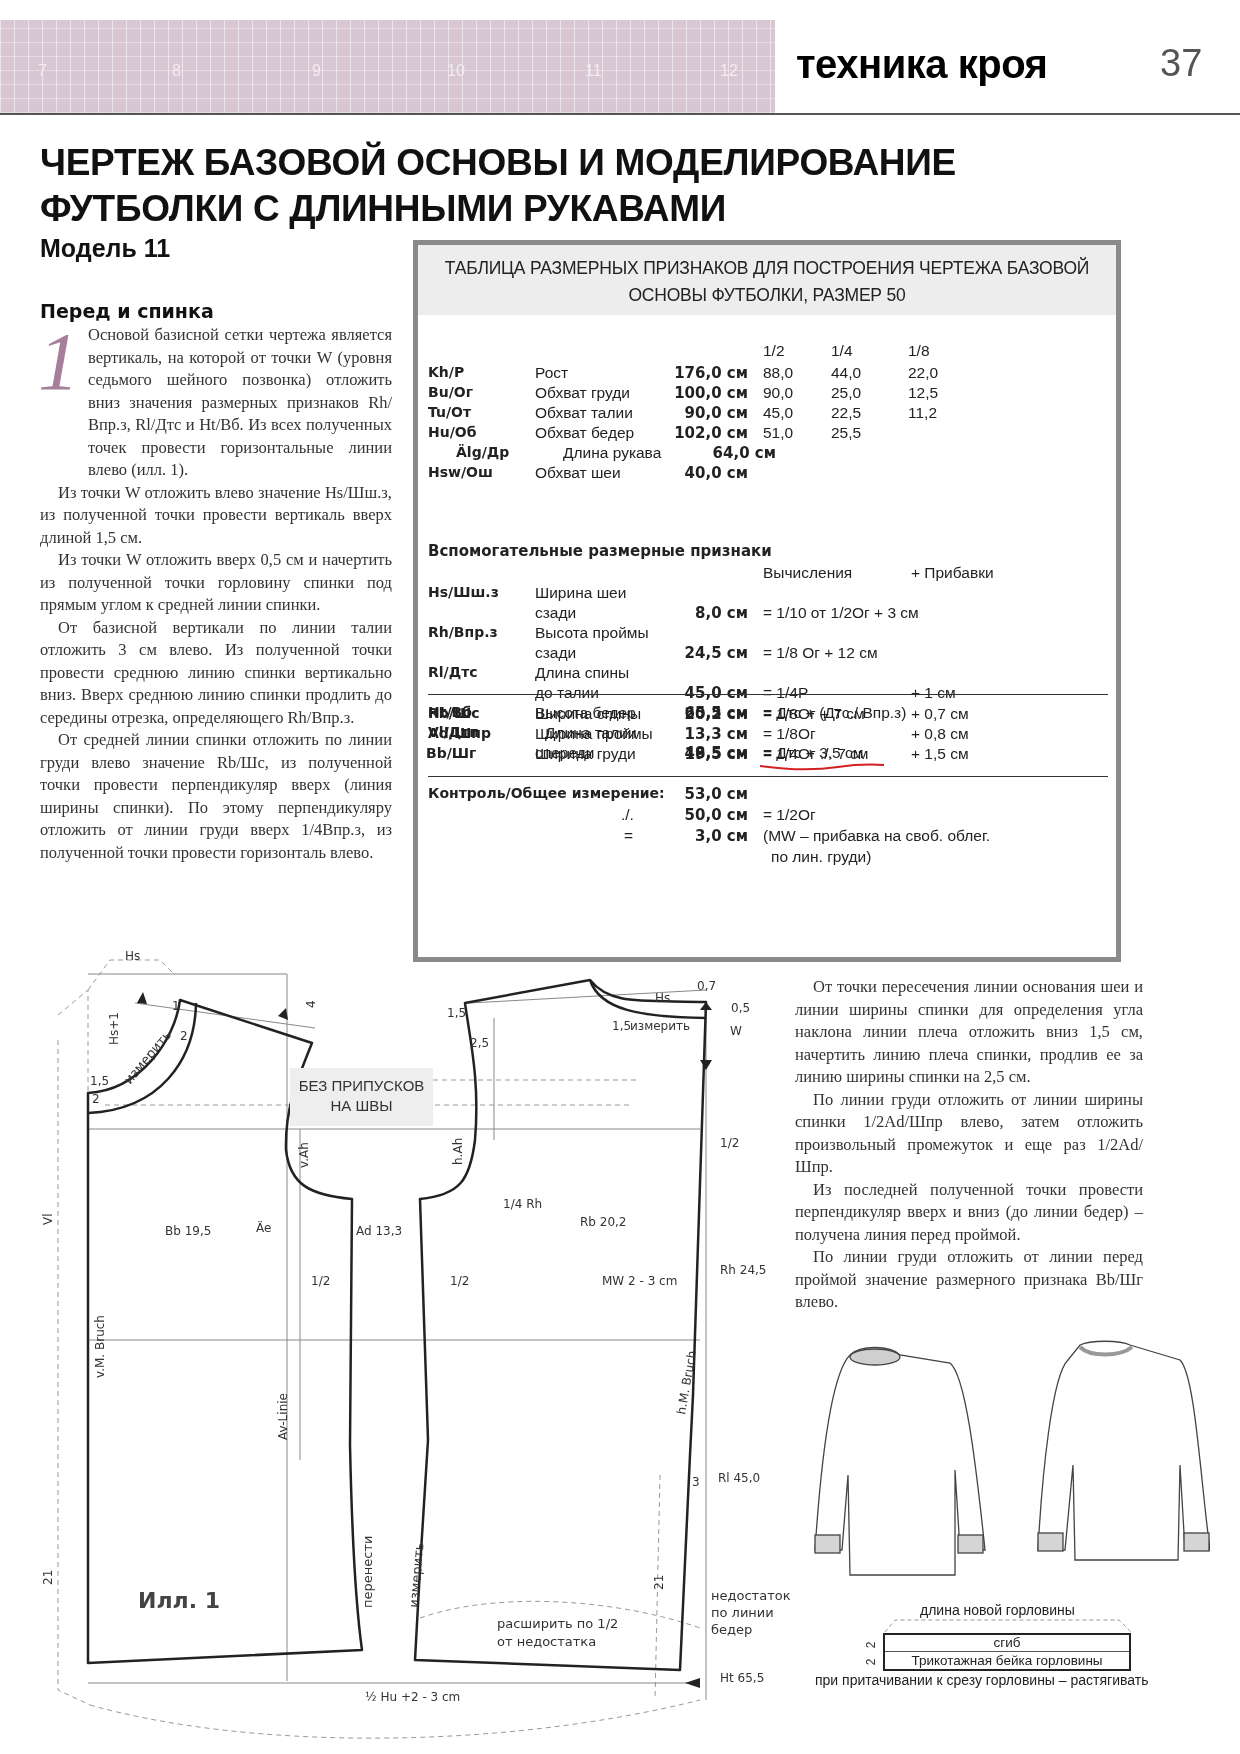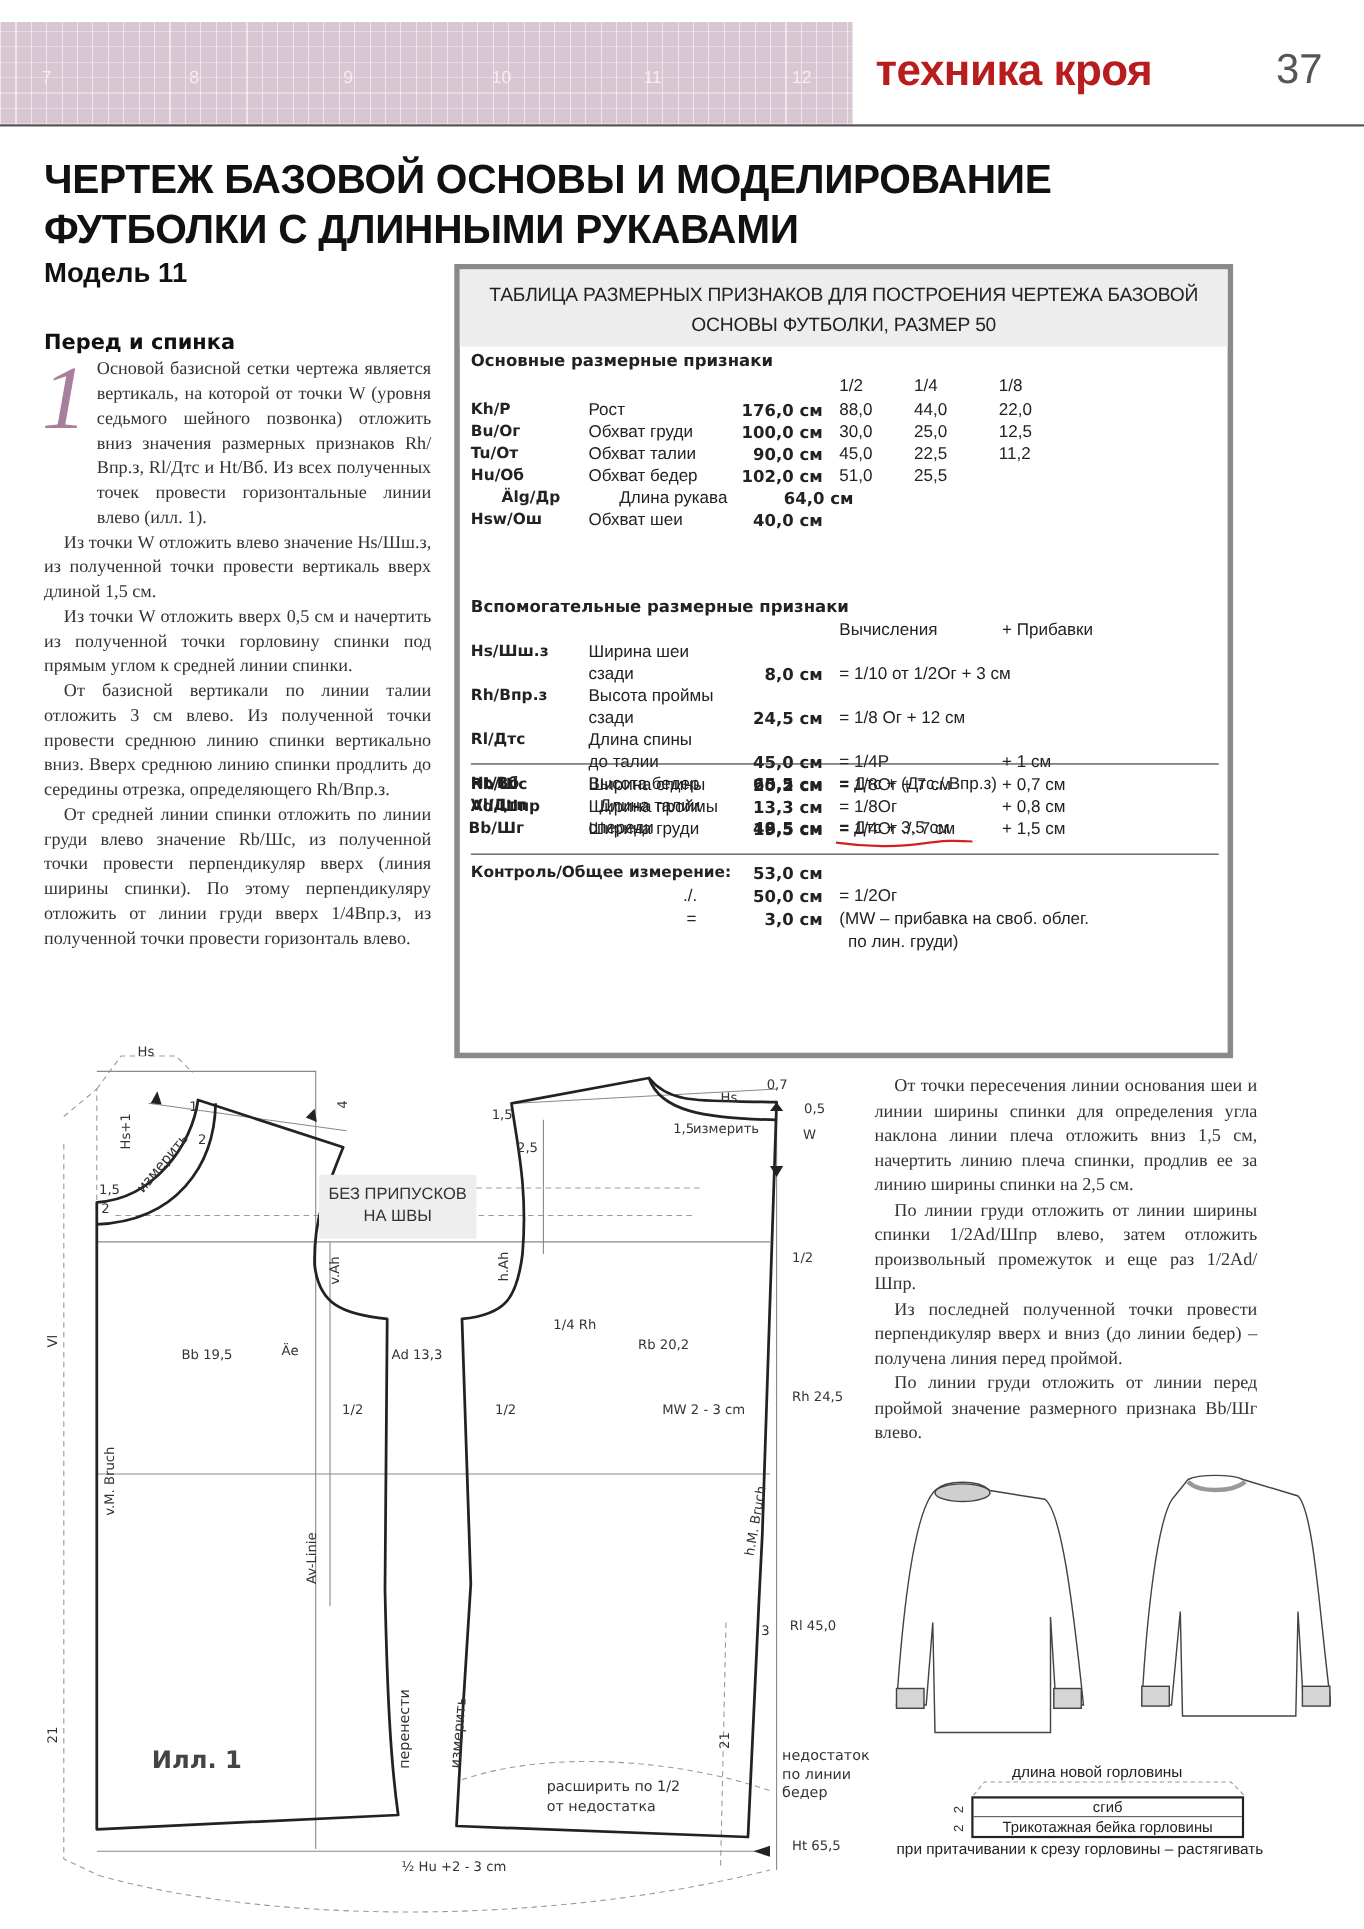--- a/index.html
+++ b/index.html
@@ -7,21 +7,21 @@
   .abs { position: absolute; }
 
   
   .ruler { left: 0; top: 20px; width: 775px; height: 93px; background: #d9c6d3;
     background-image:
       repeating-linear-gradient(90deg, rgba(255,255,255,0.55) 0 1px, transparent 1px 14px),
       repeating-linear-gradient(0deg, rgba(255,255,255,0.35) 0 1px, transparent 1px 14px);
   }
   .ruler-num { position: absolute; top: 42px; color: #f4ecf1; font-size: 16px; font-family: "Liberation Sans", sans-serif; }
   .header-line { left: 0; top: 113px; width: 1240px; height: 2px; background: #555; }
-  .section-title { left: 796px; top: 42px; font-size: 40px; font-weight: bold; letter-spacing: -0.5px; color: #b91c1c; }
+  .section-title { left: 796px; top: 42px; font-size: 40px; font-weight: bold; letter-spacing: -0.5px; color: #000000; }
   .page-num { left: 1160px; top: 42px; font-size: 38px; color: #555; }
 
   .main-title { left: 40px; top: 140px; font-size: 37px; font-weight: bold; line-height: 46px; color: #111; letter-spacing: -0.3px; }
   .model { left: 40px; top: 234px; font-size: 25px; font-weight: bold; color: #111; }
 
   
   .col { font-family: "Liberation Serif", serif; font-size: 16.5px; line-height: 22.5px; color: #333; text-align: justify; }
   .col p { margin: 0 0 0 0; text-indent: 18px; }
   .col p.first { text-indent: 0; }
   .subhead { left: 40px; top: 300px; font-size: 19px; font-weight: bold; color: #111; font-family: "DejaVu Sans", sans-serif; }
@@ -92,42 +92,39 @@
   <p>От базисной вертикали по линии талии отложить 3 см влево. Из полученной точки провести среднюю линию спинки вертикально вниз. Вверх среднюю линию спинки продлить до середины отрезка, определяющего Rh/Впр.з.</p>
   <p>От средней линии спинки отложить по линии груди влево значение Rb/Шс, из полученной точки провести перпендикуляр вверх (линия ширины спинки). По этому перпендикуляру отложить от линии груди вверх 1/4Впр.з, из полученной точки провести горизонталь влево.</p>
 </div>
 
 <div class="abs tbl-box">
   <div class="abs tbl-head">
     <div>ТАБЛИЦА РАЗМЕРНЫХ ПРИЗНАКОВ ДЛЯ ПОСТРОЕНИЯ ЧЕРТЕЖА БАЗОВОЙ</div>
     <div>ОСНОВЫ ФУТБОЛКИ, РАЗМЕР 50</div>
   </div>
   <div class="abs tbl" style="left:0;top:0;width:100%;height:100%;">
-    <div class="t-row" style="top:74px">
-        <span class="t-sec" style="left:10px">Основные размерные признаки</span>
-      </div>
     <div class="t-row" style="top:97px">
       <span style="left:345px">1/2</span>
       <span style="left:413px">1/4</span>
       <span style="left:490px">1/8</span>
     </div>
     <div id="main-rows">
         <div class="t-row" style="top: 119px;">
           <span class="t-code" style="left: 10px;">Kh/Р</span>
           <span style="left: 117px;">Рост</span>
           <span class="t-val" style="left: 220px;">176,0 см</span>
           <span style="left: 345px;">88,0</span>
           <span style="left: 413px;">44,0</span>
           <span style="left: 490px;">22,0</span>
         </div>
         <div class="t-row" style="top: 139px;">
           <span class="t-code" style="left: 10px;">Bu/Ог</span>
           <span style="left: 117px;">Обхват груди</span>
           <span class="t-val" style="left: 220px;">100,0 см</span>
-          <span style="left: 345px;">30,0</span>
+          <span style="left: 345px;">90,0</span>
           <span style="left: 413px;">25,0</span>
           <span style="left: 490px;">12,5</span>
         </div>
         <div class="t-row" style="top: 159px;">
           <span class="t-code" style="left: 10px;">Tu/От</span>
           <span style="left: 117px;">Обхват талии</span>
           <span class="t-val" style="left: 220px;">90,0 см</span>
           <span style="left: 345px;">45,0</span>
           <span style="left: 413px;">22,5</span>
           <span style="left: 490px;">11,2</span>

